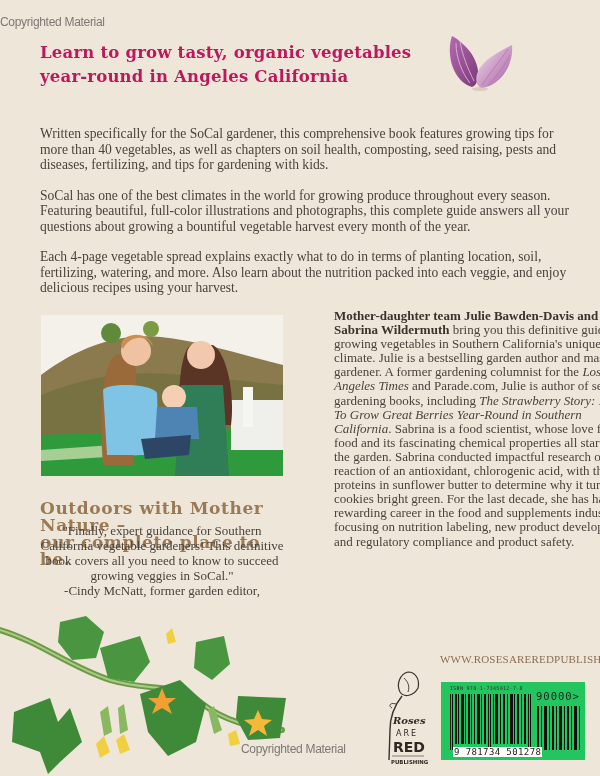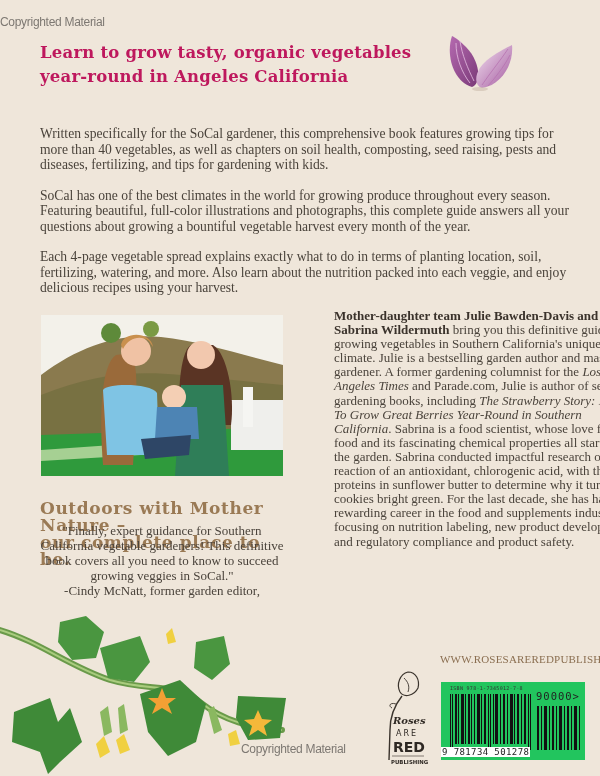--- a/index.html
+++ b/index.html
@@ -65,21 +65,21 @@
     position:absolute; left:9px; top:3px; font-family:"DejaVu Sans Mono", monospace;
     font-size:5px; color:#333; letter-spacing:0.3px;
   }
   .price {
     position:absolute; left:95px; top:8px; font-family:"DejaVu Sans Mono", monospace;
     font-size:10.5px; color:#222; letter-spacing:1px;
   }
   .bars-main { position:absolute; left:9px; top:12px; width:82px; height:56px; }
   .bars-add { position:absolute; left:96px; top:24px; width:44px; height:44px; }
   .isbn-digits {
-    position:absolute; left:0px; top:65px; font-family:"DejaVu Sans Mono", monospace;
+    position:absolute; left:12px; top:65px; font-family:"DejaVu Sans Mono", monospace;
     font-size:9px; color:#222; background:#fff; letter-spacing:0.4px; padding:0 1px;
   }
 </style>
 </head>
 <body>
 
 <div class="watermark wm-top">Copyrighted Material</div>
 
 <div class="headline">
   <div>Learn to grow tasty, organic vegetables</div>

